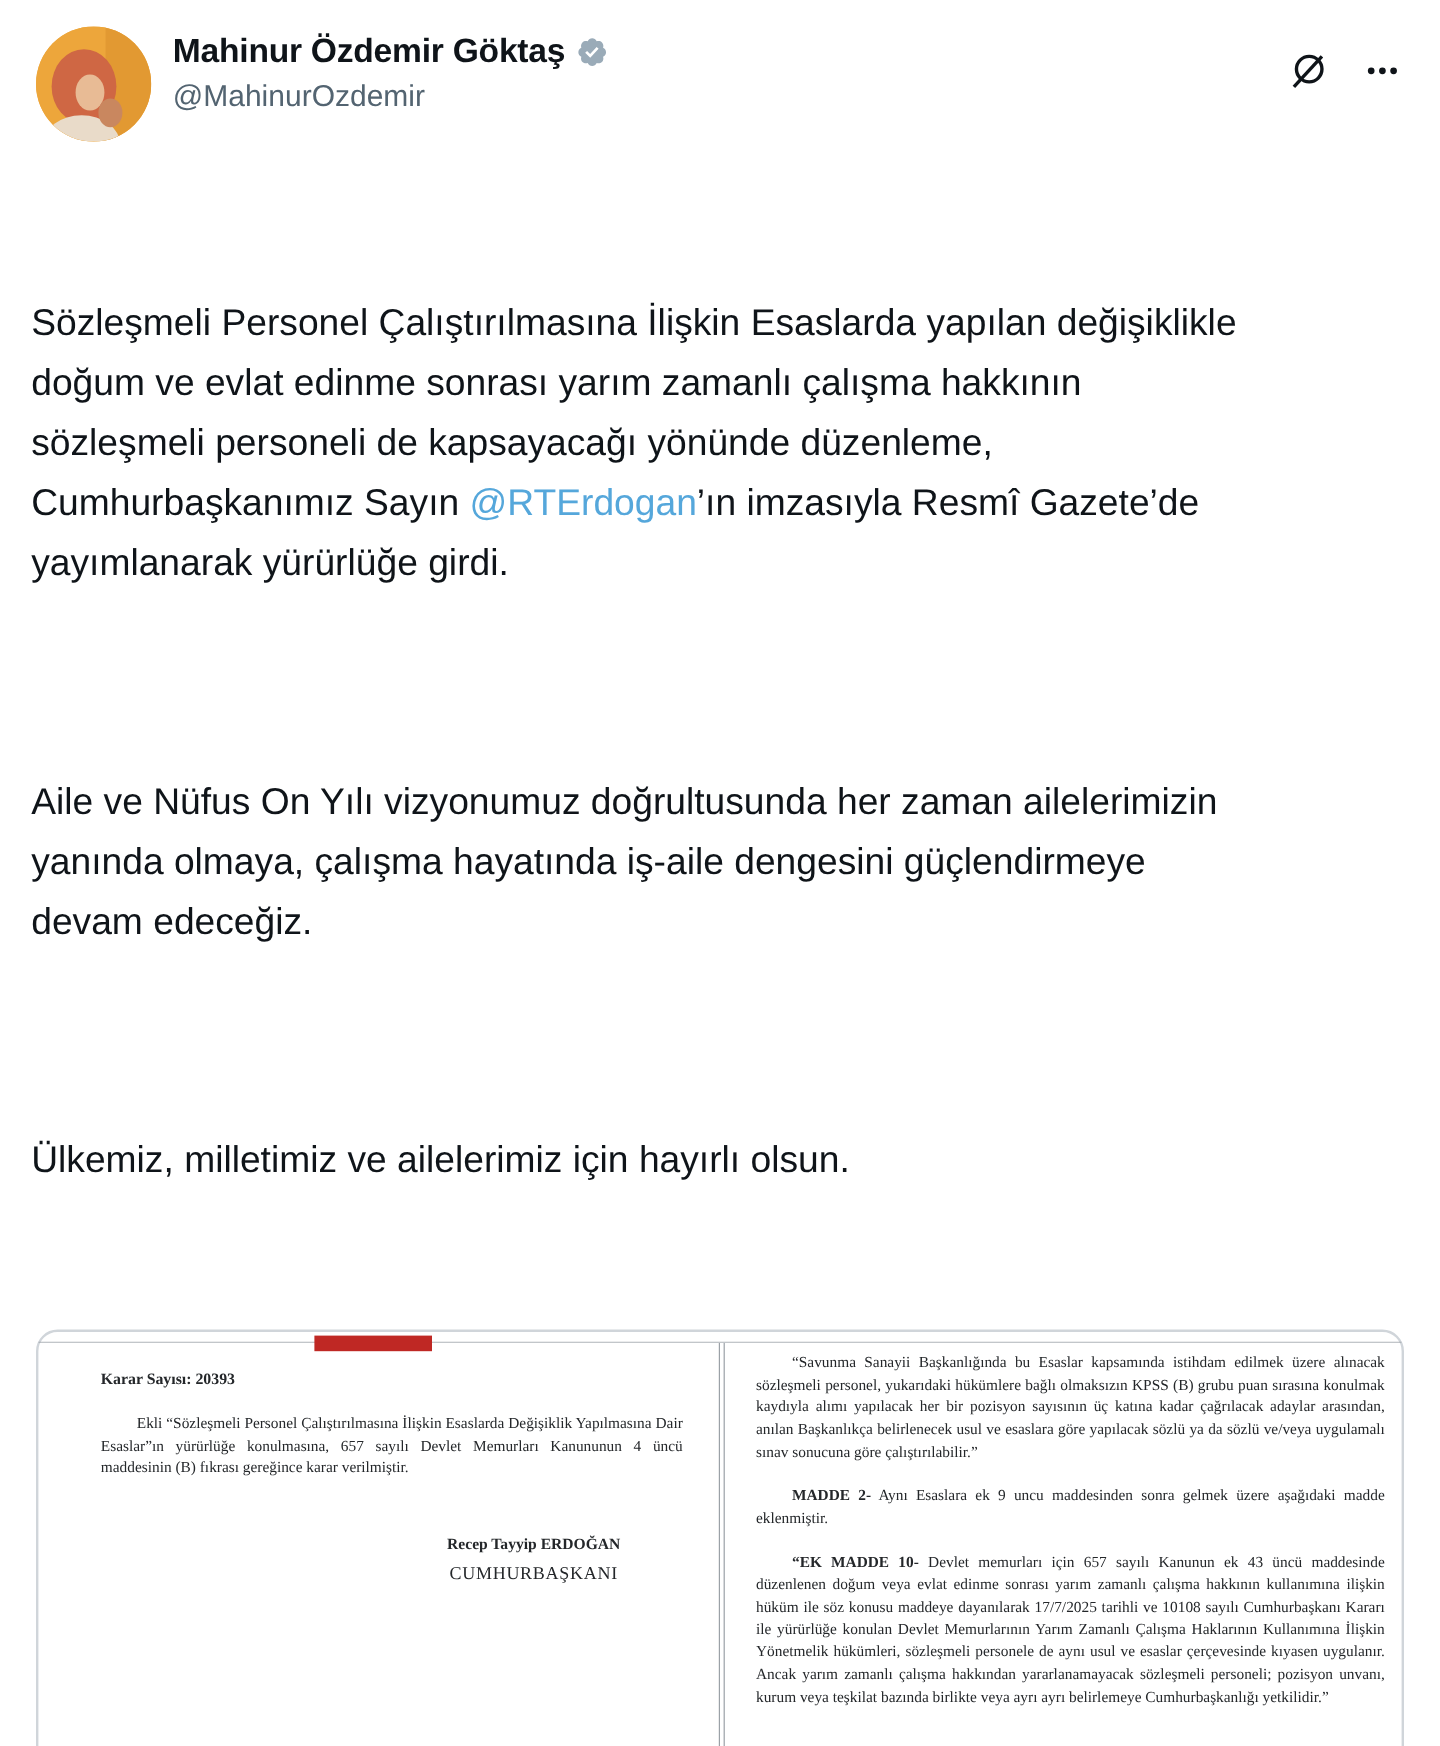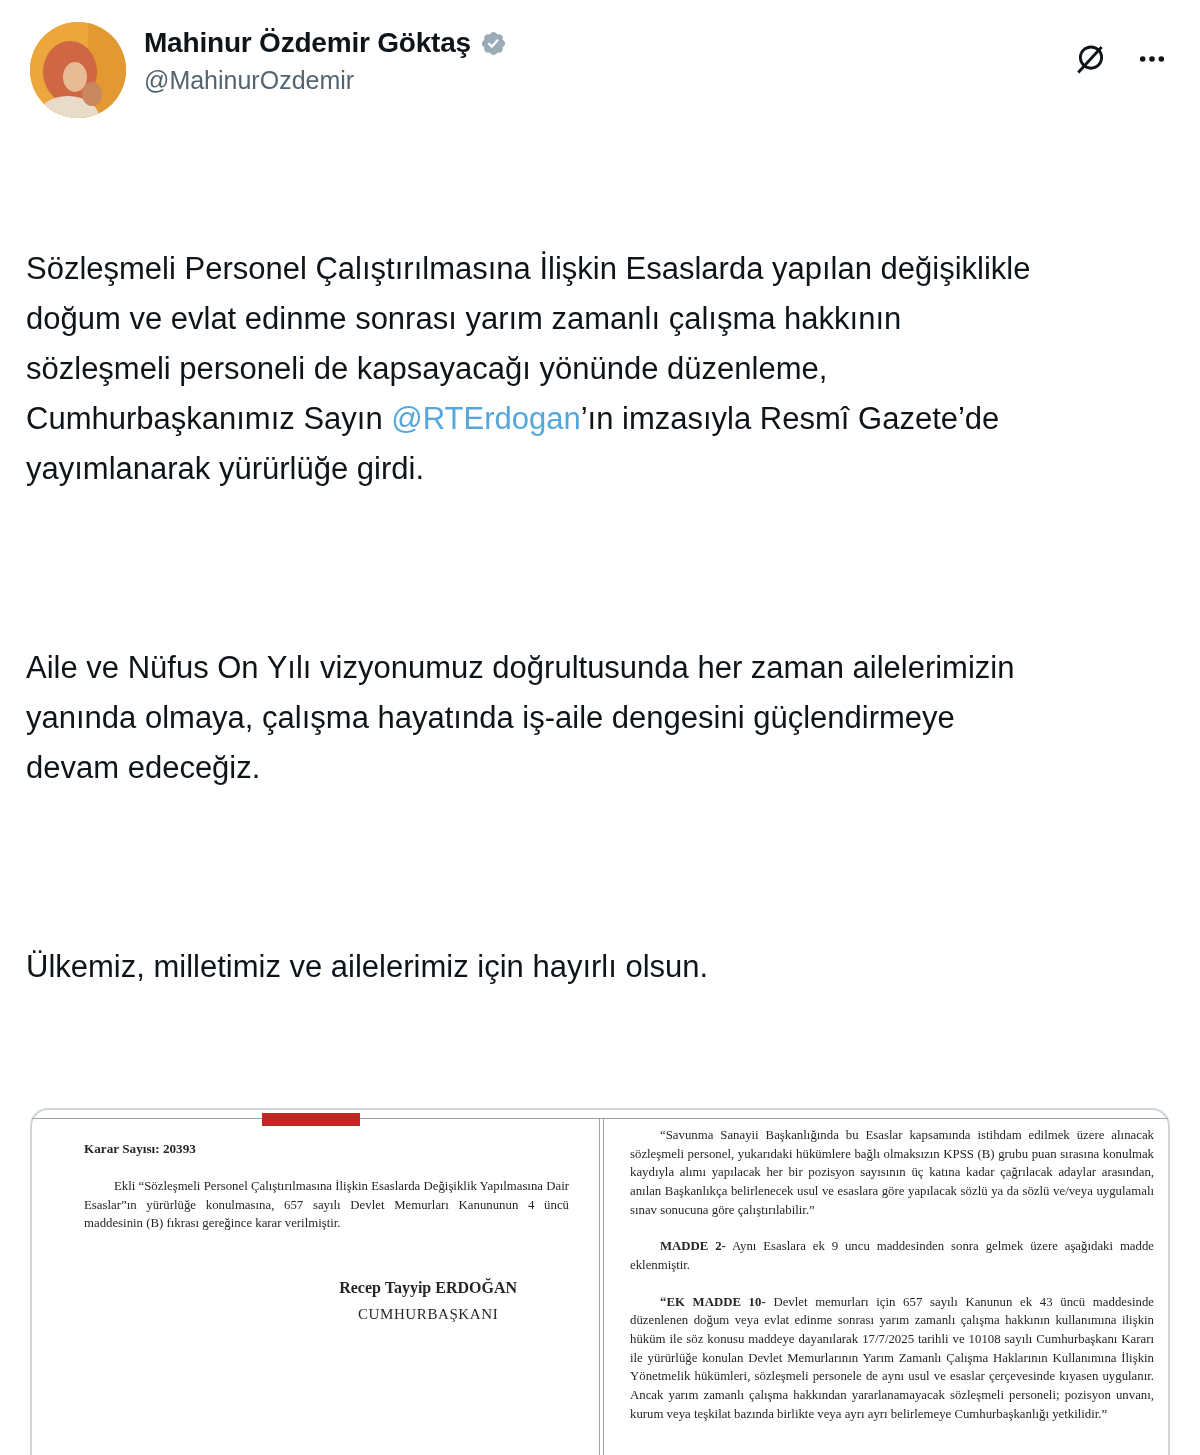--- a/index.html
+++ b/index.html
@@ -52,21 +52,21 @@
              border-bottom-left-radius:16px;border-bottom-right-radius:16px;}
   .doc-col{font-family:"Liberation Serif",serif;color:#24272a;}
   .doc-left{width:50%;border-right:1px solid var(--doc-line);margin-right:3px;
             padding:16px 30px 0 52px;}
   .doc-right{flex:1;border-left:1px solid var(--doc-line);padding:7px 14px 0 26px;}
   .doc-p{font-size:12.8px;line-height:1.46;text-align:justify;margin:0 0 18px;}
   .indent{text-indent:30px;}
   .karar{font-family:"Liberation Serif",serif;font-size:13.2px;font-weight:bold;margin:6px 0 20px;}
   .doc-date{font-family:"Liberation Serif",serif;font-size:12.8px;text-align:center;margin:52px 0 0;}
   .sig{width:fit-content;margin:46px 52px 0 auto;text-align:center;}
-  .sig-name{font-family:"Liberation Serif",serif;font-size:16px;font-weight:bold;margin:0 0 9px;}
+  .sig-name{font-family:"Liberation Serif",serif;font-size:13px;font-weight:bold;margin:0 0 9px;}
   .sig-title{font-family:"Liberation Serif",serif;font-size:15px;margin:0;letter-spacing:0.6px;}
   .doc-b{font-weight:bold;}
 </style>
 </head>
 <body>
 
 <div class="page">
 
   <header class="tweet-header">
     <div class="avatar">

